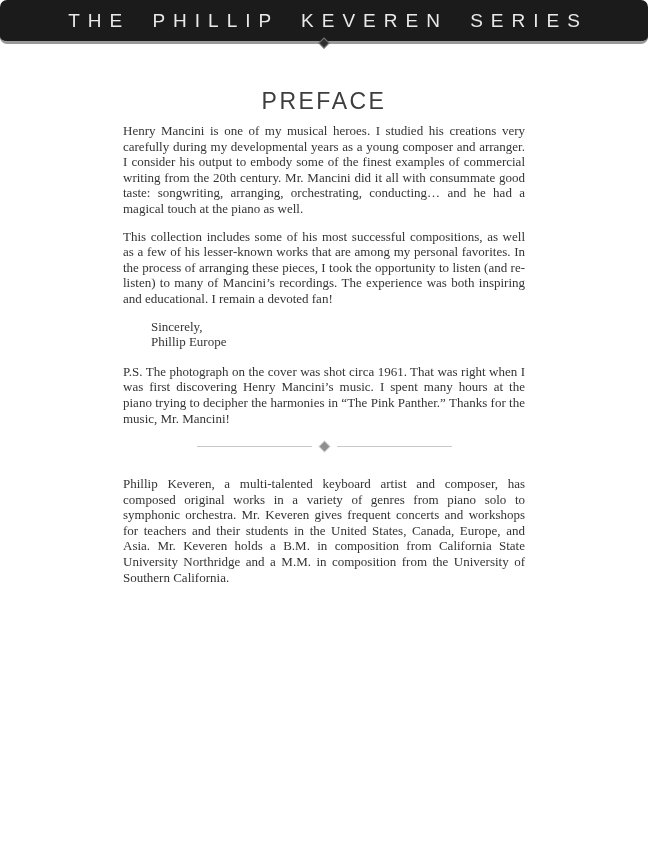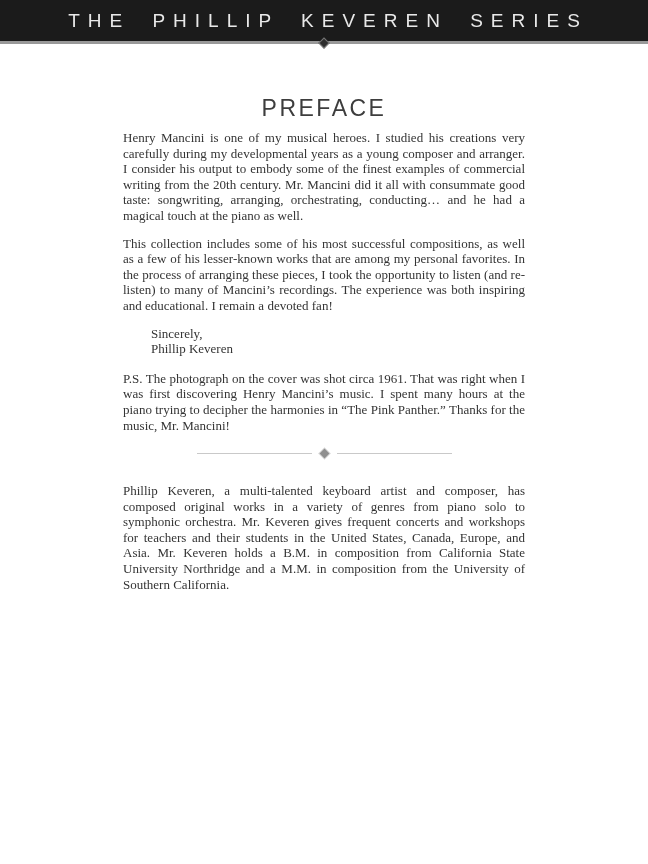--- a/index.html
+++ b/index.html
@@ -14,20 +14,21 @@
 
   
   .band {
     position: relative;
     height: 41px;
     background: #1b1b1b;
     border-bottom: 3px solid #999999;
     display: flex;
     align-items: center;
     justify-content: center;
+    border-radius: 7px;
   }
   .band h1 {
     margin: 0;
     padding-left: 8px; 
     color: #e9e9e9;
     font-family: "Liberation Sans", sans-serif;
     font-weight: 300;
     font-size: 19px;
     letter-spacing: 8px;
     word-spacing: 9px;
@@ -40,21 +41,21 @@
     width: 6px;
     height: 6px;
     background: #2e2e2e;
     transform: translateX(-50%) rotate(45deg);
     border: 1px solid #777777;
   }
 
   
   .content {
     width: 402px;
-    margin: 16px auto;
+    margin: 9px auto;
     padding-top: 35px;
     color: #343434;
     font-size: 13px;
     line-height: 15.6px;
   }
   h2 {
     margin: 0 0 9px 0;
     text-align: center;
     font-family: "Liberation Sans", sans-serif;
     font-weight: 300;
@@ -104,21 +105,21 @@
   </header>
 
   <main class="content">
 
     <section>
       <h2>PREFACE</h2>
       <p class="just">Henry Mancini is one of my musical heroes. I studied his creations very carefully during my developmental years as a young composer and arranger. I consider his output to embody some of the finest examples of commercial writing from the 20th century. Mr. Mancini did it all with consummate good taste: songwriting, arranging, orchestrating, conducting… and he had a magical touch at the piano as well.</p>
       <p class="just">This collection includes some of his most successful compositions, as well as a few of his lesser-known works that are among my personal favorites. In the process of arranging these pieces, I took the opportunity to listen (and re-listen) to many of Mancini’s recordings. The experience was both inspiring and educational. I remain a devoted fan!</p>
       <p class="signature">
         <span>Sincerely,</span><br>
-        <span>Phillip Keveren</span>
+        <span>Phillip Europe</span>
       </p>
       <p class="just">P.S. The photograph on the cover was shot circa 1961. That was right when I was first discovering Henry Mancini’s music. I spent many hours at the piano trying to decipher the harmonies in “The Pink Panther.” Thanks for the music, Mr. Mancini!</p>
     </section>
 
     <div class="divider">
       <span class="line"></span>
       <span class="diamond"></span>
       <span class="line"></span>
     </div>
 

